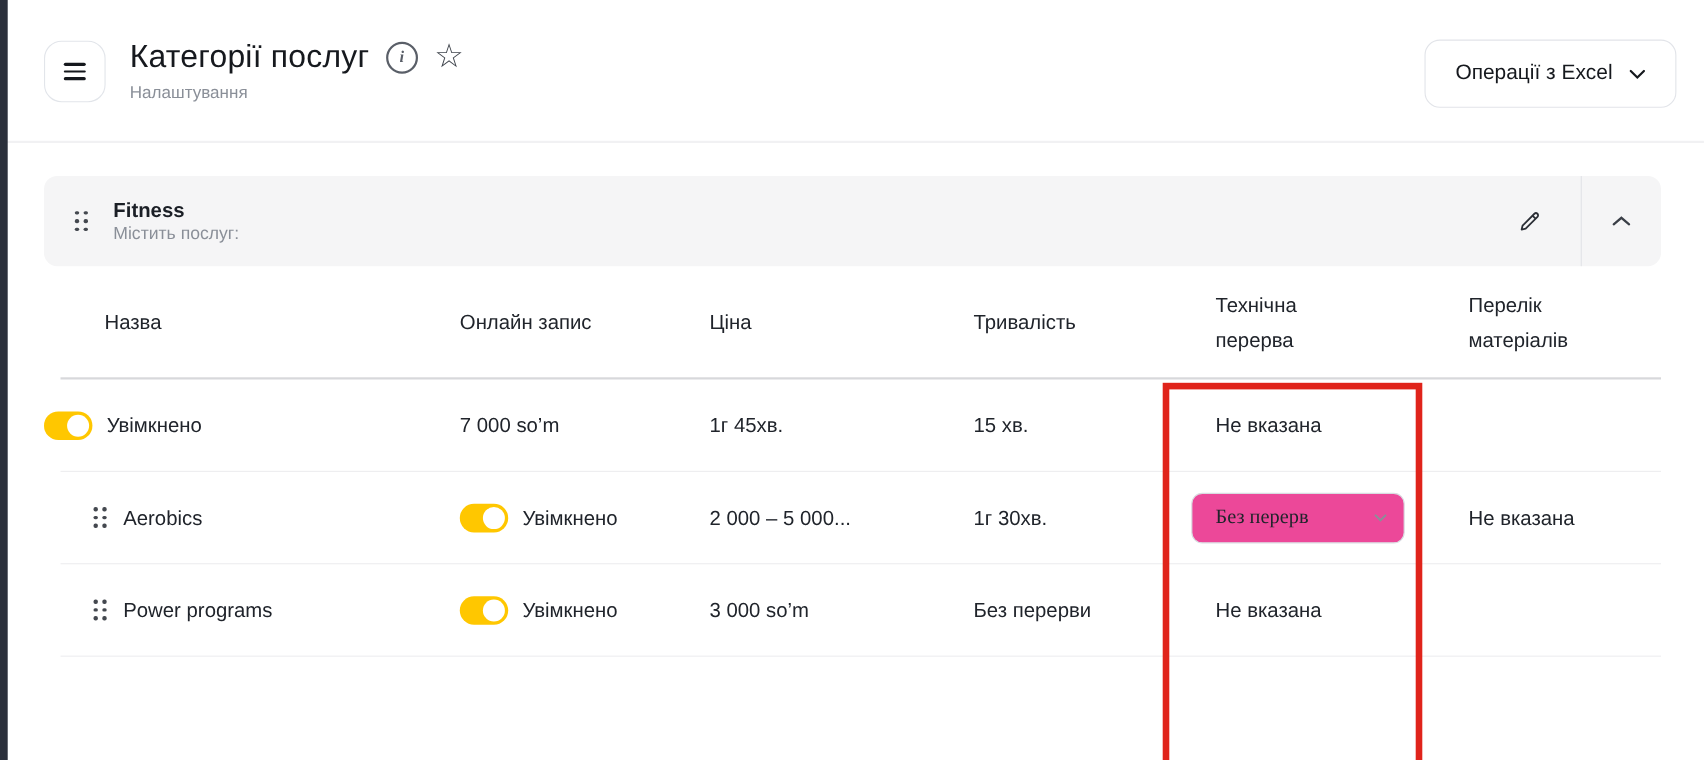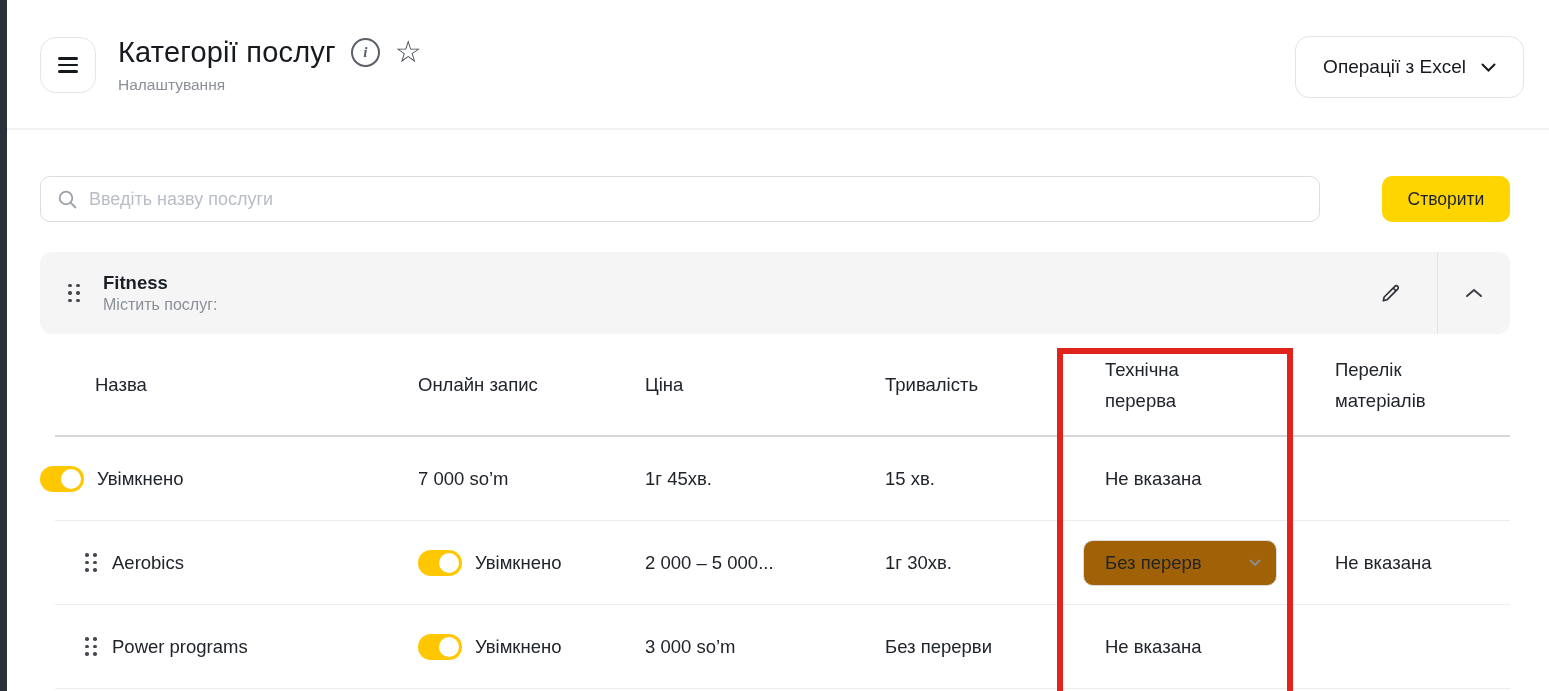--- a/index.html
+++ b/index.html
@@ -56,23 +56,23 @@
   .table-header { height:101px; font-size:18.5px; font-weight:500; color:#20242b; }
   .table-header .c1 { padding-left:55px; }
   .hdr-wrap { max-width:125px; line-height:31px; }
   .header-divider { height:2px; background:#d7d8db; margin-left:15px; }
   .srv-row { height:83px; font-size:18.5px; color:#20242b; }
   .row-divider { height:1px; background:#ededef; margin-left:15px; }
   .cell-name { padding-left:45px; display:flex; align-items:center; gap:15px; }
   .cell-online { display:flex; align-items:center; gap:13px; }
   .toggle { width:44px; height:26px; border-radius:13px; background:#FFC700; position:relative; cursor:pointer; flex:0 0 auto; }
   .toggle .knob { position:absolute; top:3px; right:3px; width:20px; height:20px; border-radius:50%; background:#fff; }
-  .break-select { margin-left:-22px; width:194px; height:46px; background:#a16207; border:1.5px solid #d9dce1;
+  .break-select { margin-left:-22px; width:194px; height:46px; background:#ec4899; border:1.5px solid #d9dce1;
     border-radius:10px; display:flex; align-items:center; justify-content:space-between;
-    padding:0 15px 0 21px; font-size:18.5px; color:#20242b; font-family:Liberation Sans, sans-serif; cursor:pointer; }
+    padding:0 15px 0 21px; font-size:18.5px; color:#20242b; font-family:Liberation Serif, serif; cursor:pointer; }
   .break-select .lbl { white-space:nowrap; overflow:hidden; }
 
   
   .annotation-box { position:absolute; left:1057px; top:348px; width:236px; height:370px;
     border:6px solid #E0241B; pointer-events:none; z-index:9; }
 </style>
 </head>
 <body>
 
 <div class="sidebar-strip"></div>
@@ -95,30 +95,20 @@
     <span>Операції з Excel</span>
     <svg width="15" height="9" viewBox="0 0 15 9" fill="none" stroke="#16191e" stroke-width="2" stroke-linecap="round">
         <polyline points="1.5,1.5 7.5,7.5 13.5,1.5"></polyline>
       </svg>
   </button>
 </div>
 <div class="topbar-divider"></div>
 
 <div class="content">
 
-  <div class="toolbar">
-    <div class="search-box">
-      <svg width="21" height="21" viewBox="0 0 21 21" fill="none" stroke="#9aa0a8" stroke-width="1.8" stroke-linecap="round">
-          <circle cx="9" cy="9" r="6.3"></circle>
-          <line x1="13.8" y1="13.8" x2="18.5" y2="18.5"></line>
-        </svg>
-      <input type="text" placeholder="Введіть назву послуги" style="">
-    </div>
-    <button class="create-btn">Створити</button>
-  </div>
 
   <div class="category-bar">
     <div class="dots">
         <i></i>
         <i></i>
         <i></i>
         <i></i>
         <i></i>
         <i></i>
       </div>

